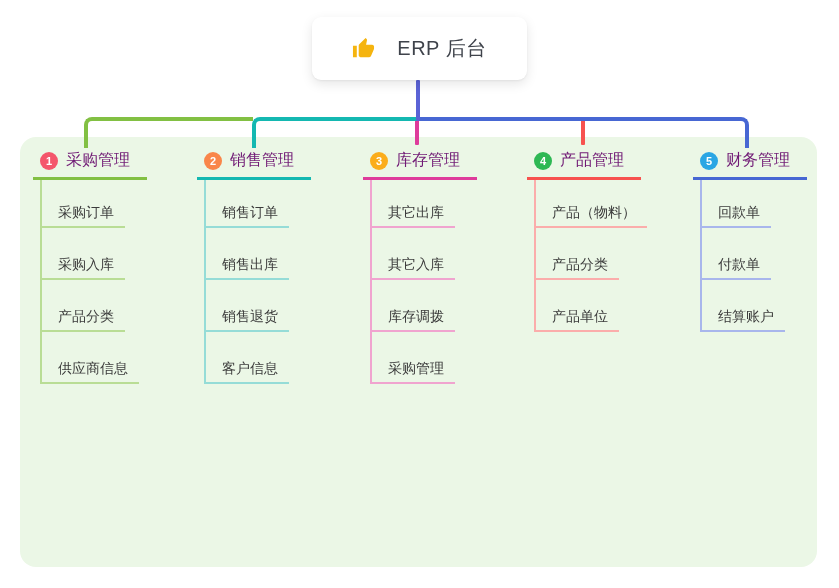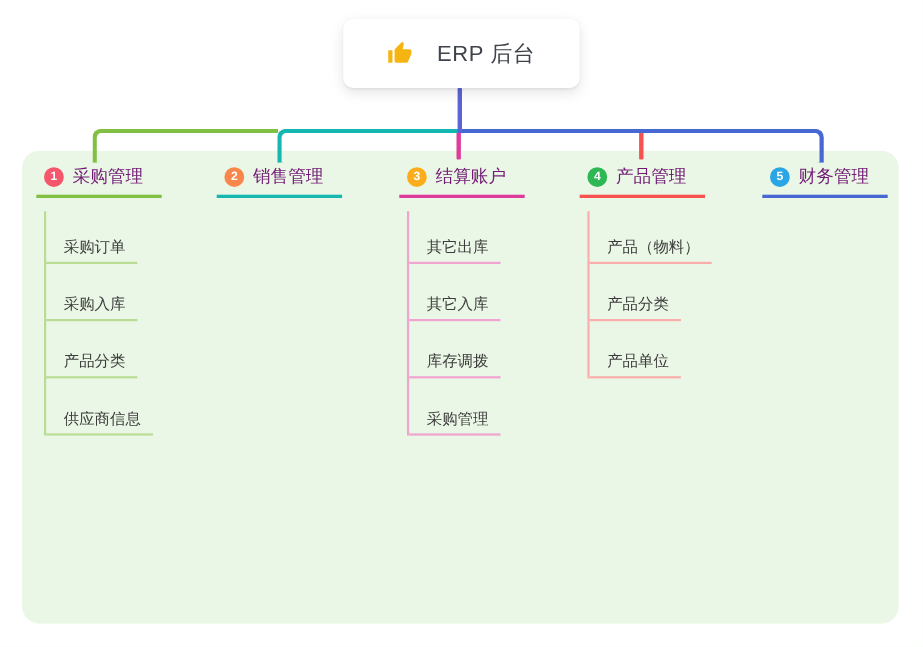--- a/index.html
+++ b/index.html
@@ -40,21 +40,21 @@
   .branch-title{
     display:flex;align-items:center;gap:8px;
     padding:0 0 6px 7px;border-bottom:3px solid var(--c);
   }
   .badge{
     width:18px;height:18px;border-radius:50%;flex:0 0 18px;
     color:#fff;font-size:11px;font-weight:bold;line-height:18px;
     display:flex;align-items:center;justify-content:center;
   }
   .title-text{font-size:16px;color:#701a75;white-space:nowrap;}
-  .branch-items{margin-left:7px;border-left:2px solid var(--lc);width:fit-content;margin-top:12px;}
+  .branch-items{margin-left:7px;border-left:2px solid var(--lc);width:fit-content;}
   .item{
     width:fit-content;border-bottom:2px solid var(--lc);
     padding:28px 11px 4px 16px;font-size:14px;color:#3b3b3b;white-space:nowrap;
   }
   .item:first-child{padding-top:24px;}
 </style>
 </head>
 <body>
 
 <div class="stage">
@@ -86,26 +86,32 @@
         <div class="item">产品分类</div>
         <div class="item">供应商信息</div>
       </div>
   </div>
 
   <div class="branch" style="left: 197px; --c: #14b8b1; --lc: #95dcd7;">
     <div class="branch-title">
       <span class="badge" style="background: rgb(249, 134, 74);">2</span>
       <span class="title-text">销售管理</span>
     </div>
+    <div class="branch-items">
+        <div class="item">销售订单</div>
+        <div class="item">销售出库</div>
+        <div class="item">销售退货</div>
+        <div class="item">客户信息</div>
+      </div>
   </div>
 
   <div class="branch" style="left: 363px; --c: #de3c9b; --lc: #f0a4cf;">
     <div class="branch-title">
       <span class="badge" style="background: rgb(251, 173, 27);">3</span>
-      <span class="title-text">结算账户</span>
+      <span class="title-text">库存管理</span>
     </div>
     <div class="branch-items">
         <div class="item">其它出库</div>
         <div class="item">其它入库</div>
         <div class="item">库存调拨</div>
         <div class="item">采购管理</div>
       </div>
   </div>
 
   <div class="branch" style="left: 527px; --c: #f7524f; --lc: #fbadab;">
@@ -118,14 +124,19 @@
         <div class="item">产品分类</div>
         <div class="item">产品单位</div>
       </div>
   </div>
 
   <div class="branch" style="left: 693px; --c: #4767d3; --lc: #a8b6ec;">
     <div class="branch-title">
       <span class="badge" style="background: rgb(42, 166, 228);">5</span>
       <span class="title-text">财务管理</span>
     </div>
+    <div class="branch-items">
+        <div class="item">回款单</div>
+        <div class="item">付款单</div>
+        <div class="item">结算账户</div>
+      </div>
   </div>
 </div>
 
 </body></html>

